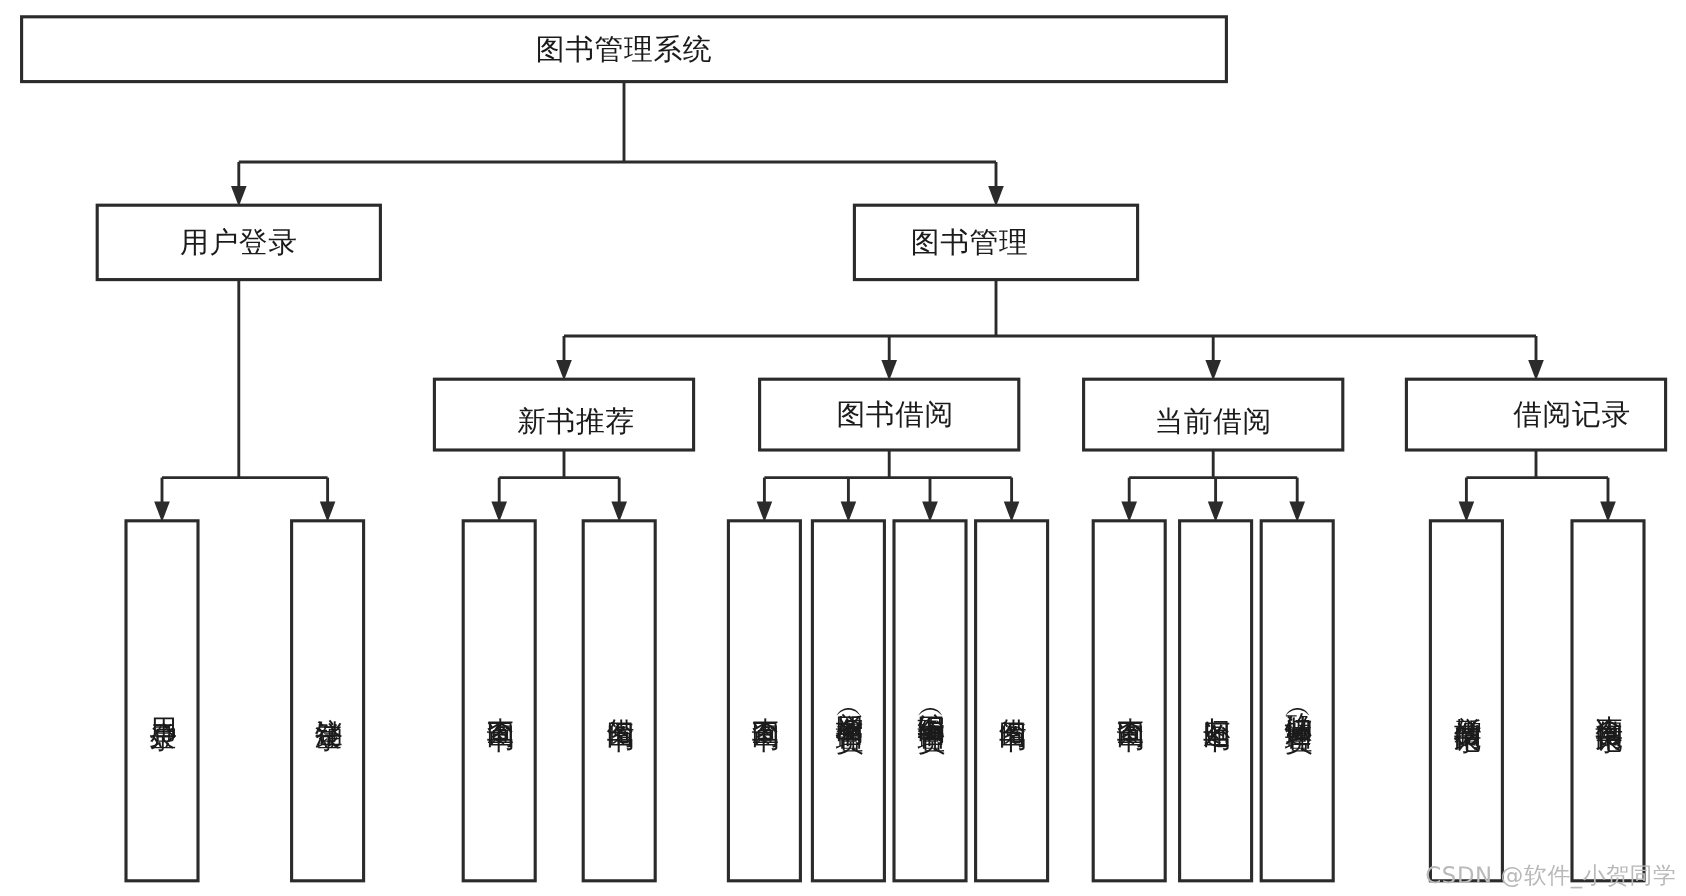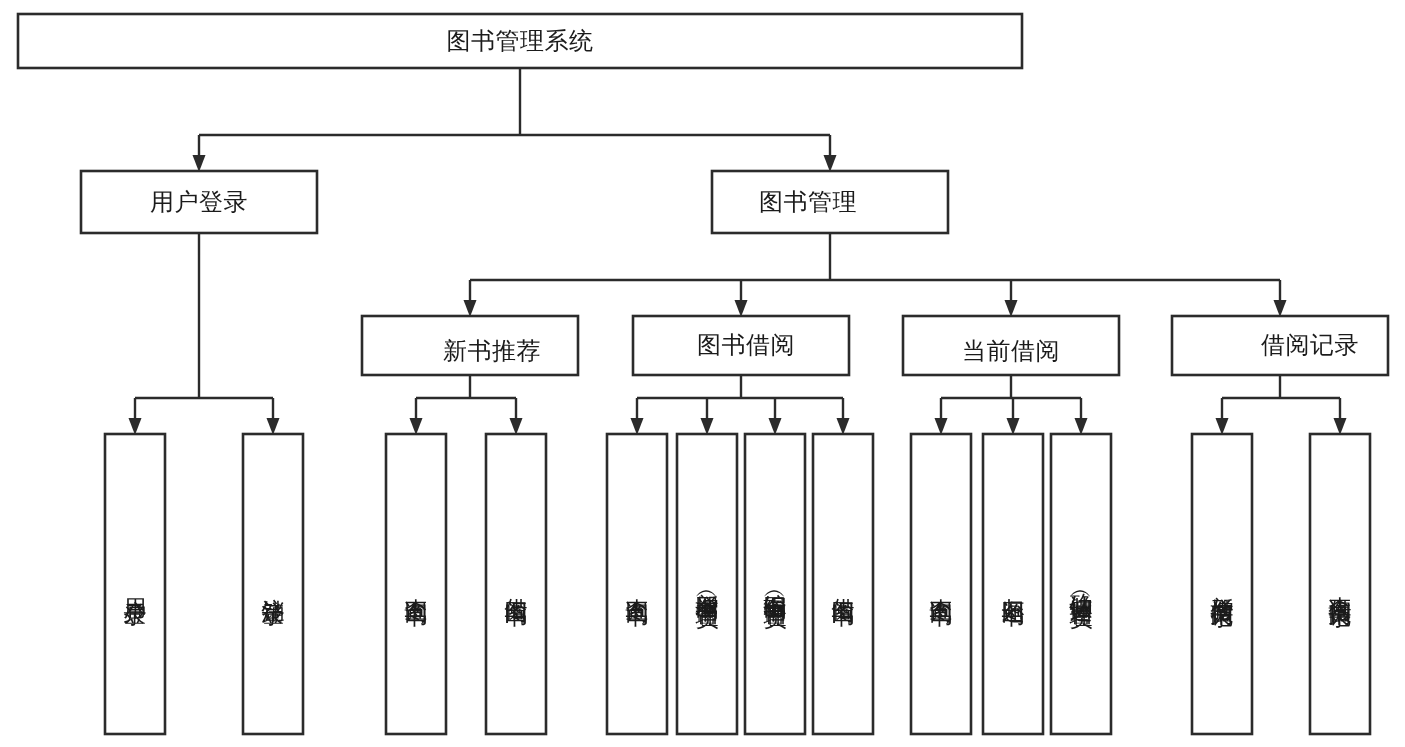--- a/index.html
+++ b/index.html
@@ -159,31 +159,32 @@
         <rect x="983" y="434" width="60" height="300" class="node-rect"></rect>
         <rect x="1051" y="434" width="60" height="300" class="node-rect"></rect>
         <rect x="1192" y="434" width="60" height="300" class="node-rect"></rect>
         <rect x="1310" y="434" width="60" height="300" class="node-rect"></rect>
       </g>
   </svg>
   <div id="labels-layer">
       <div class="node-label horiz" style="left: 18px; top: 14px; width: 1004px; height: 54px;">图书管理系统</div>
       <div class="node-label horiz" style="left: 81px; top: 171px; width: 236px; height: 62px;">用户登录</div>
       <div class="node-label horiz" style="left: 712px; top: 171px; width: 192px; height: 62px;">图书管理</div>
-      <div class="node-label horiz" style="left: 384px; top: 316px; width: 216px; height: 71px;">新书推荐</div>
+      <div class="node-label horiz" style="left: 372px; top: 316px; width: 216px; height: 71px;">新书推荐</div>
       <div class="node-label horiz" style="left: 633px; top: 316px; width: 216px; height: 59px; padding-left: 10px;">图书借阅</div>
       <div class="node-label horiz" style="left: 903px; top: 316px; width: 216px; height: 71px;">当前借阅</div>
       <div class="node-label horiz" style="left: 1172px; top: 316px; width: 256px; height: 59px; padding-left: 20px;">借阅记录</div>
       <div class="node-label vert" style="left: 105px; top: 434px; width: 60px; height: 300px;">用户登录</div>
       <div class="node-label vert" style="left: 243px; top: 434px; width: 60px; height: 300px;">注销登录</div>
       <div class="node-label vert" style="left: 386px; top: 434px; width: 60px; height: 300px;">查询图书</div>
       <div class="node-label vert" style="left: 486px; top: 434px; width: 60px; height: 300px;">借阅图书</div>
       <div class="node-label vert" style="left: 607px; top: 434px; width: 60px; height: 300px;">查询图书</div>
       <div class="node-label vert" style="left: 677px; top: 434px; width: 60px; height: 300px;">新增图书（管理员）</div>
       <div class="node-label vert" style="left: 745px; top: 434px; width: 60px; height: 300px;">编辑图书（管理员）</div>
       <div class="node-label vert" style="left: 813px; top: 434px; width: 60px; height: 300px;">借阅图书</div>
       <div class="node-label vert" style="left: 911px; top: 434px; width: 60px; height: 300px;">查询图书</div>
       <div class="node-label vert" style="left: 983px; top: 434px; width: 60px; height: 300px;">归还图书</div>
       <div class="node-label vert" style="left: 1051px; top: 434px; width: 60px; height: 300px;">确认归还（管理员）</div>
       <div class="node-label vert" style="left: 1192px; top: 434px; width: 60px; height: 300px;">新增借阅记录</div>
       <div class="node-label vert" style="left: 1310px; top: 434px; width: 60px; height: 300px;">查询借阅记录</div>
     </div>
+  <div class="watermark">CSDN @软件_小贺同学</div>
 </div>
 
 </body></html>

